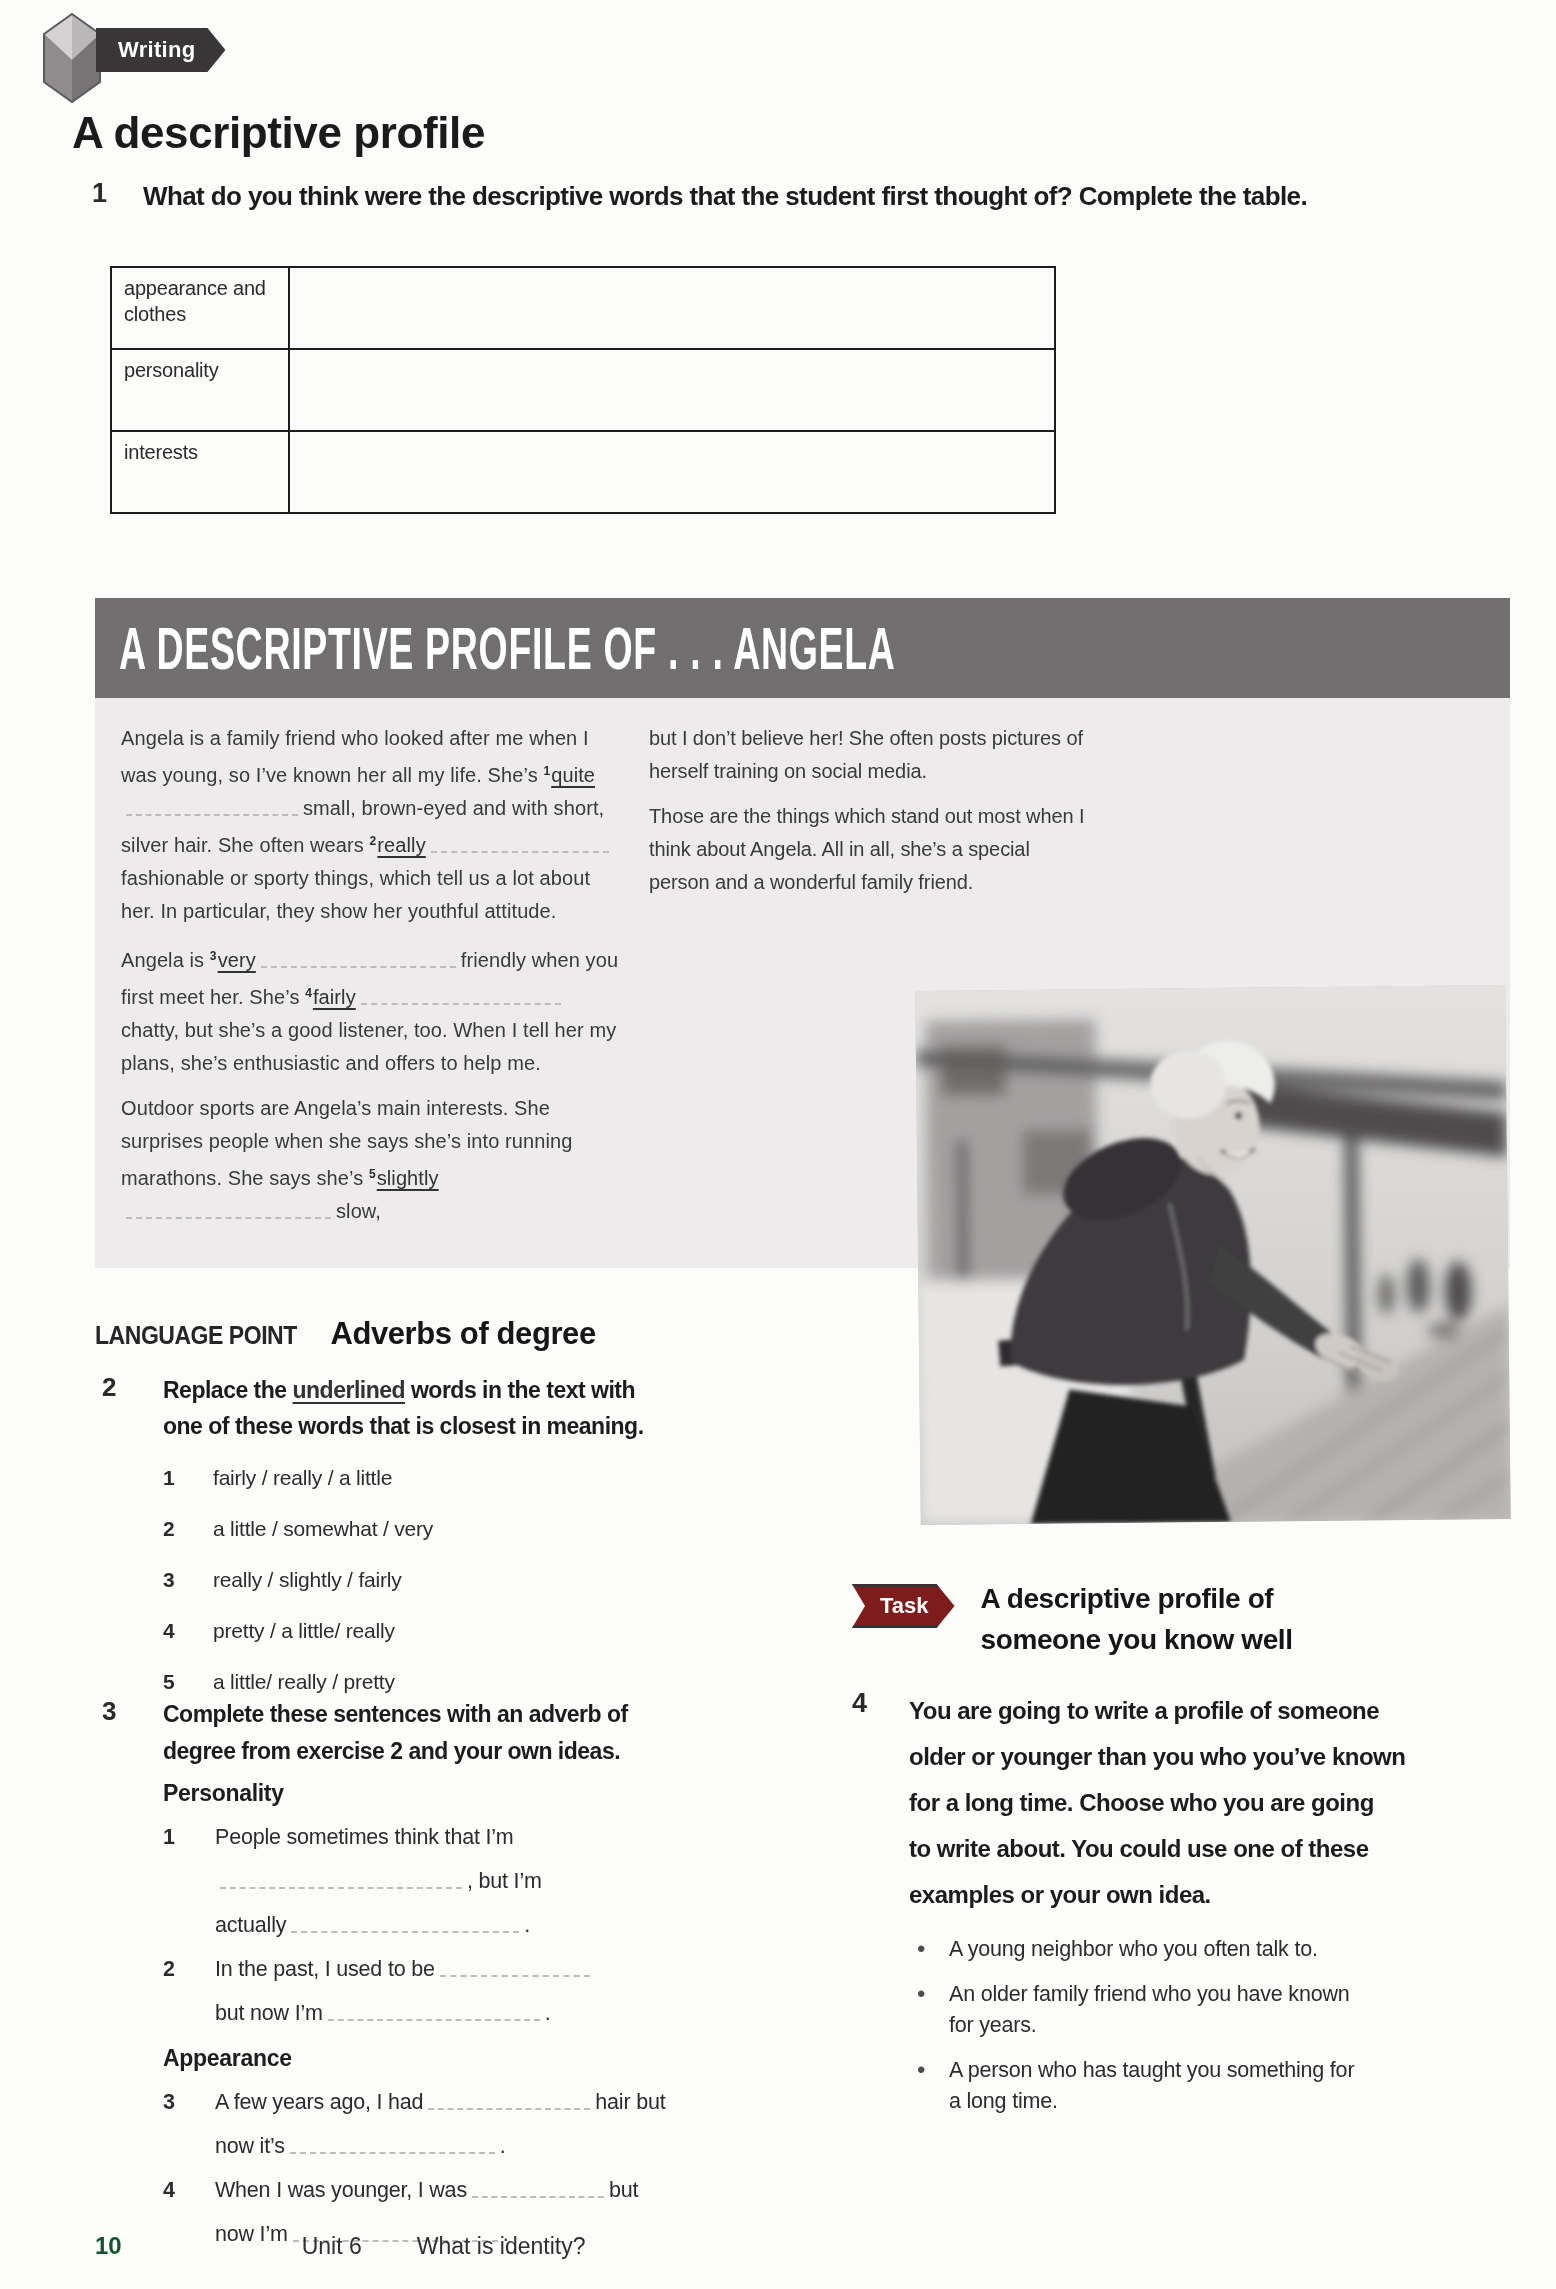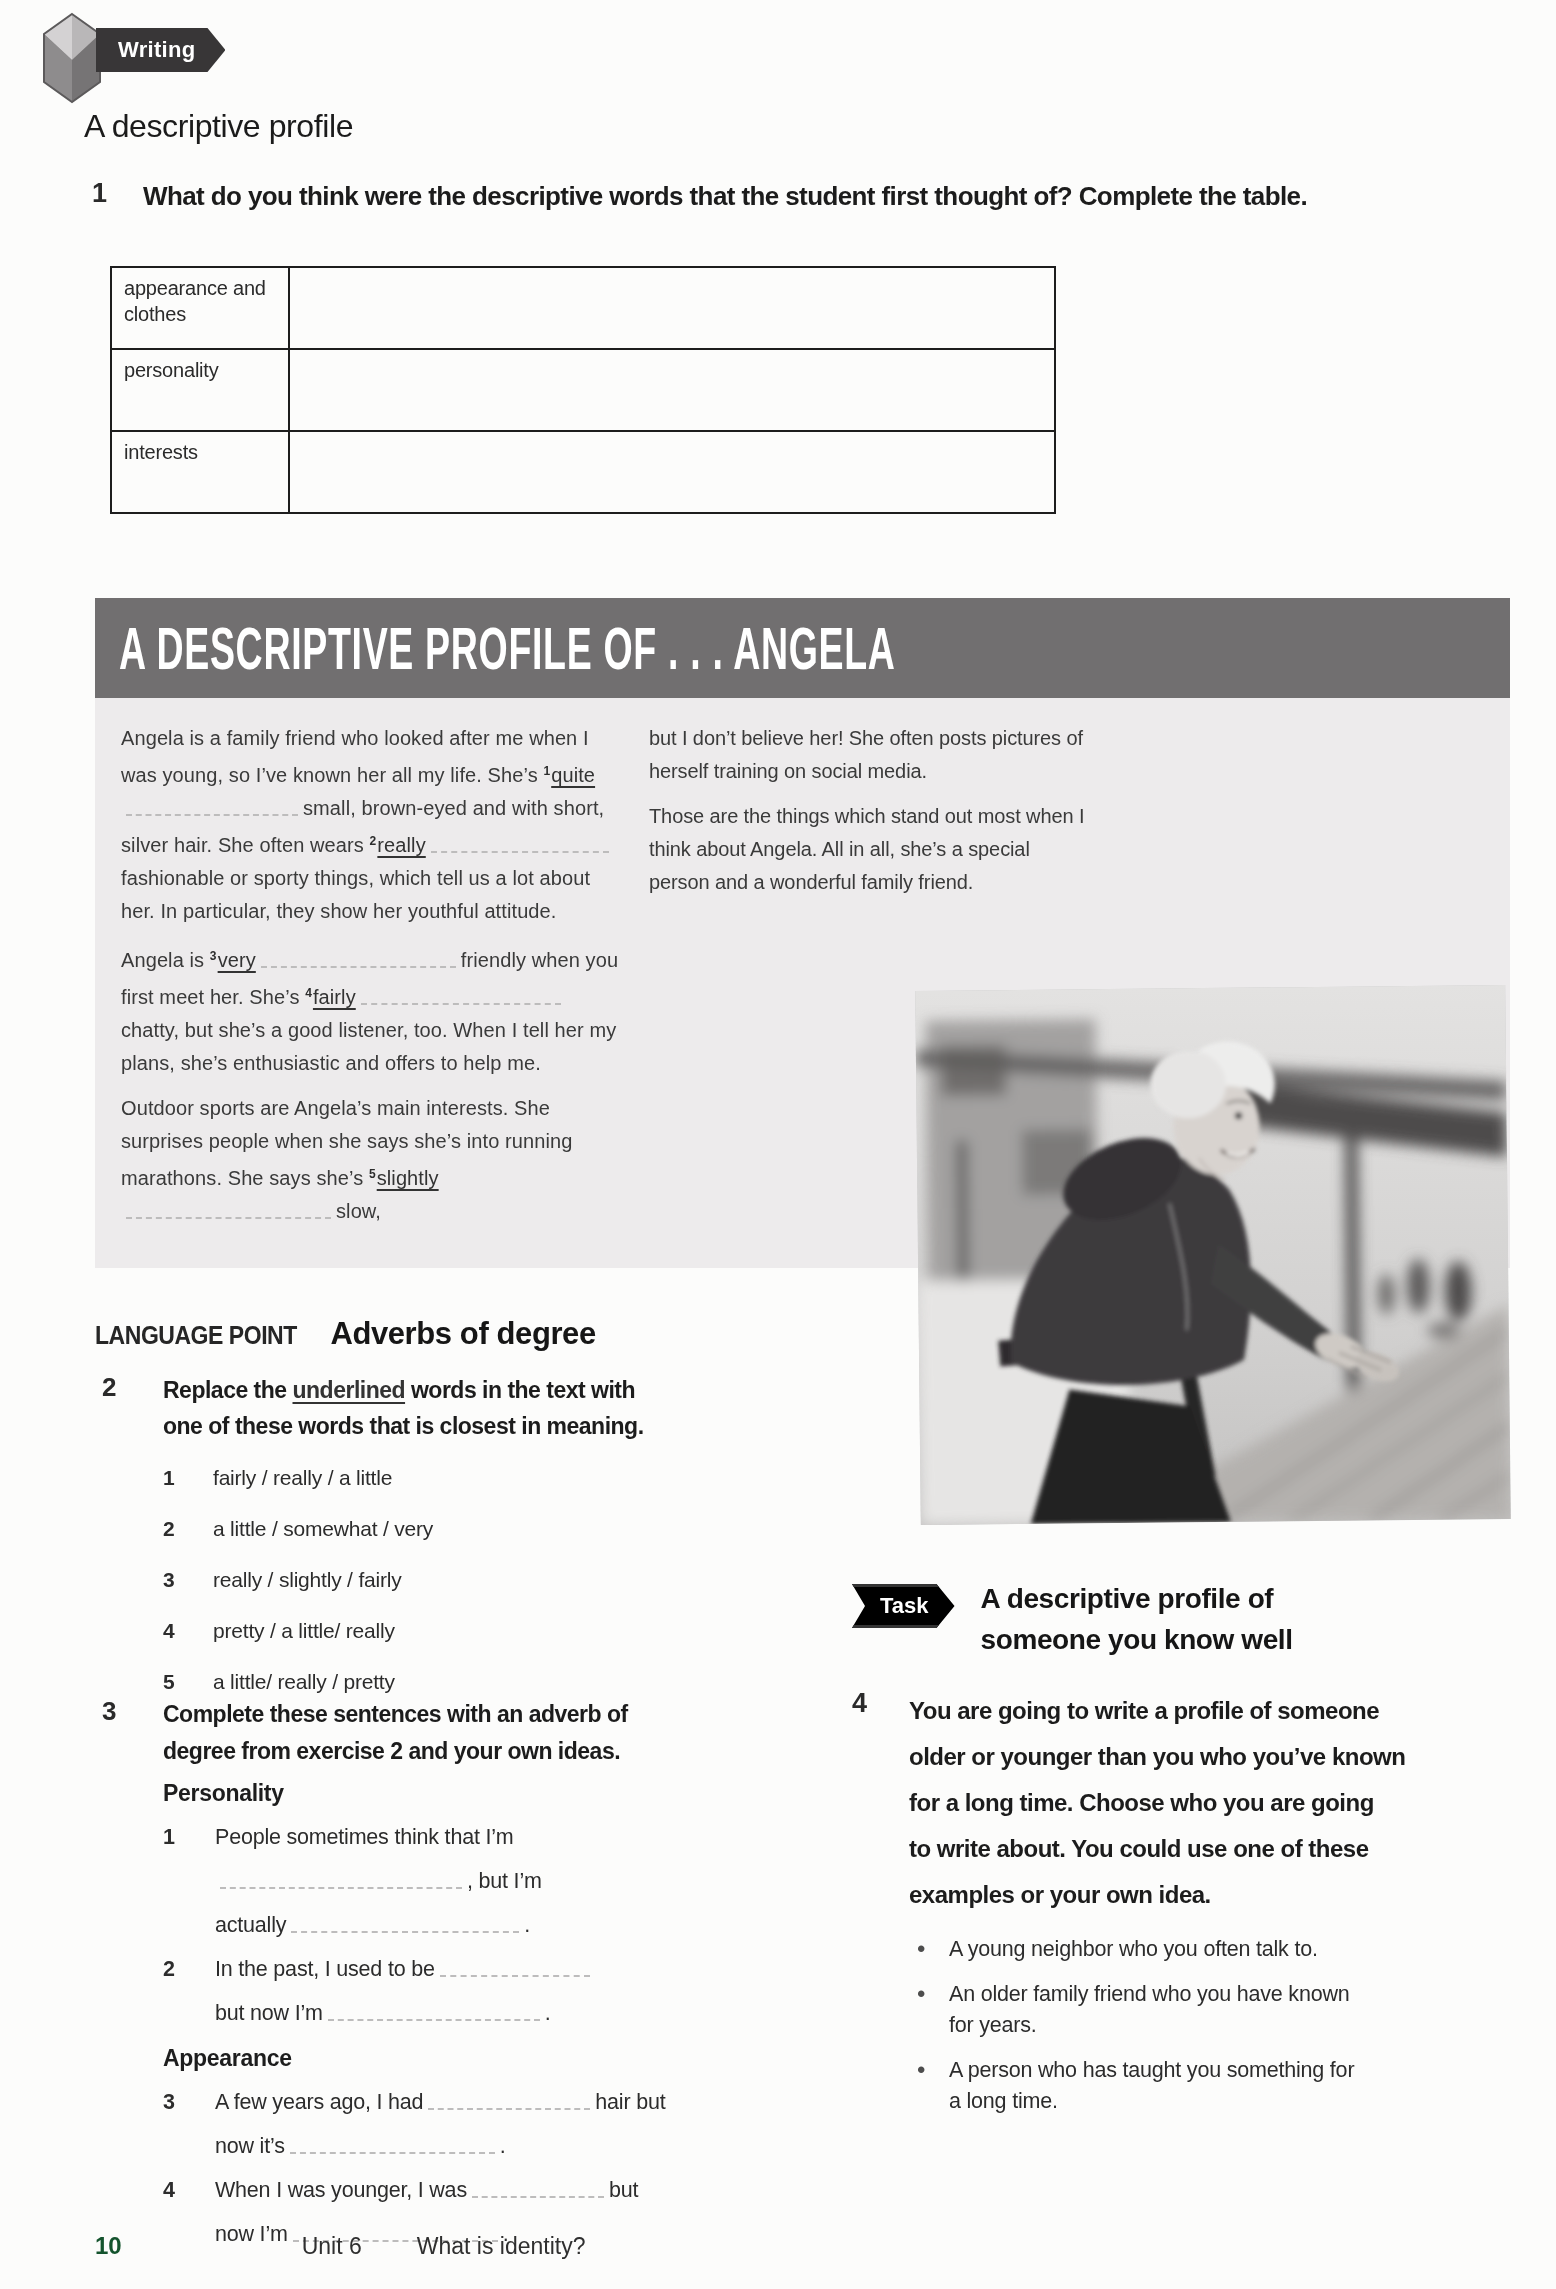--- a/index.html
+++ b/index.html
@@ -14,21 +14,21 @@
   .badge-row{left:42px; top:6px; display:flex; align-items:flex-start;}
   .gem{width:60px; height:92px; margin-top:6px;}
   .writing-badge{
     margin-left:-6px; margin-top:22px; background:#383637; color:#fff;
     font-weight:bold; font-size:22px; padding:9px 30px 9px 22px;
     clip-path:polygon(0 0, calc(100% - 18px) 0, 100% 50%, calc(100% - 18px) 100%, 0 100%);
     letter-spacing:.3px;
   }
 
   
-  .h1{left:84px; top:108px; font-size:32px; font-weight:normal; letter-spacing:-0.4px; color:#1b1b1b;}
+  .h1{left:72px; top:108px; font-size:44px; font-weight:bold; letter-spacing:-0.4px; color:#1b1b1b;}
 
   .ex{position:absolute;}
   .ex .num{position:absolute; left:0; top:0; font-weight:bold; color:#2a2a2a;}
   .bold-line{font-weight:bold; color:#1c1c1c; white-space:nowrap;}
 
   .ex1{left:92px; top:178px;}
   .ex1 .num{font-size:27px;}
   .ex1 .content{margin-left:51px; font-size:26px; line-height:37px; letter-spacing:-0.6px;}
 
   
@@ -74,21 +74,21 @@
   .ex3 .content{margin-left:61px;}
   .ex3 .instr{font-size:23px; line-height:37px; letter-spacing:-0.5px;}
   .subhead{font-weight:bold; font-size:23px; margin:10px 0 8px 0; color:#1d1d1d; letter-spacing:-0.3px;}
   .ex-item{display:flex; font-size:21.5px; line-height:44px; color:#2c2c2c; letter-spacing:-0.2px;}
   .ex-item .inum{width:52px; font-weight:bold; flex-shrink:0; line-height:44px;}
   .ex-item .it{width:520px;}
 
   
   .task{left:852px; top:1578px; display:flex; align-items:flex-start;}
   .task-badge{
-    background:#000000; color:#fff; font-weight:bold; font-size:22px;
+    background:#7f1d1d; color:#fff; font-weight:bold; font-size:22px;
     padding:6px 26px 6px 28px; border-top:3px solid #343434; border-bottom:3px solid #343434;
     clip-path:polygon(0 0, calc(100% - 18px) 0, 100% 50%, calc(100% - 18px) 100%, 0 100%, 13px 50%);
     margin-top:6px;
   }
   .task-title{margin-left:26px; font-size:28px; font-weight:bold; line-height:41px; color:#161616; letter-spacing:-0.4px;}
 
   .ex4{left:852px; top:1688px;}
   .ex4 .num{font-size:27px;}
   .ex4 .content{margin-left:57px;}
   .ex4 .bold-line{font-size:24px; line-height:46px; letter-spacing:-0.5px;}

